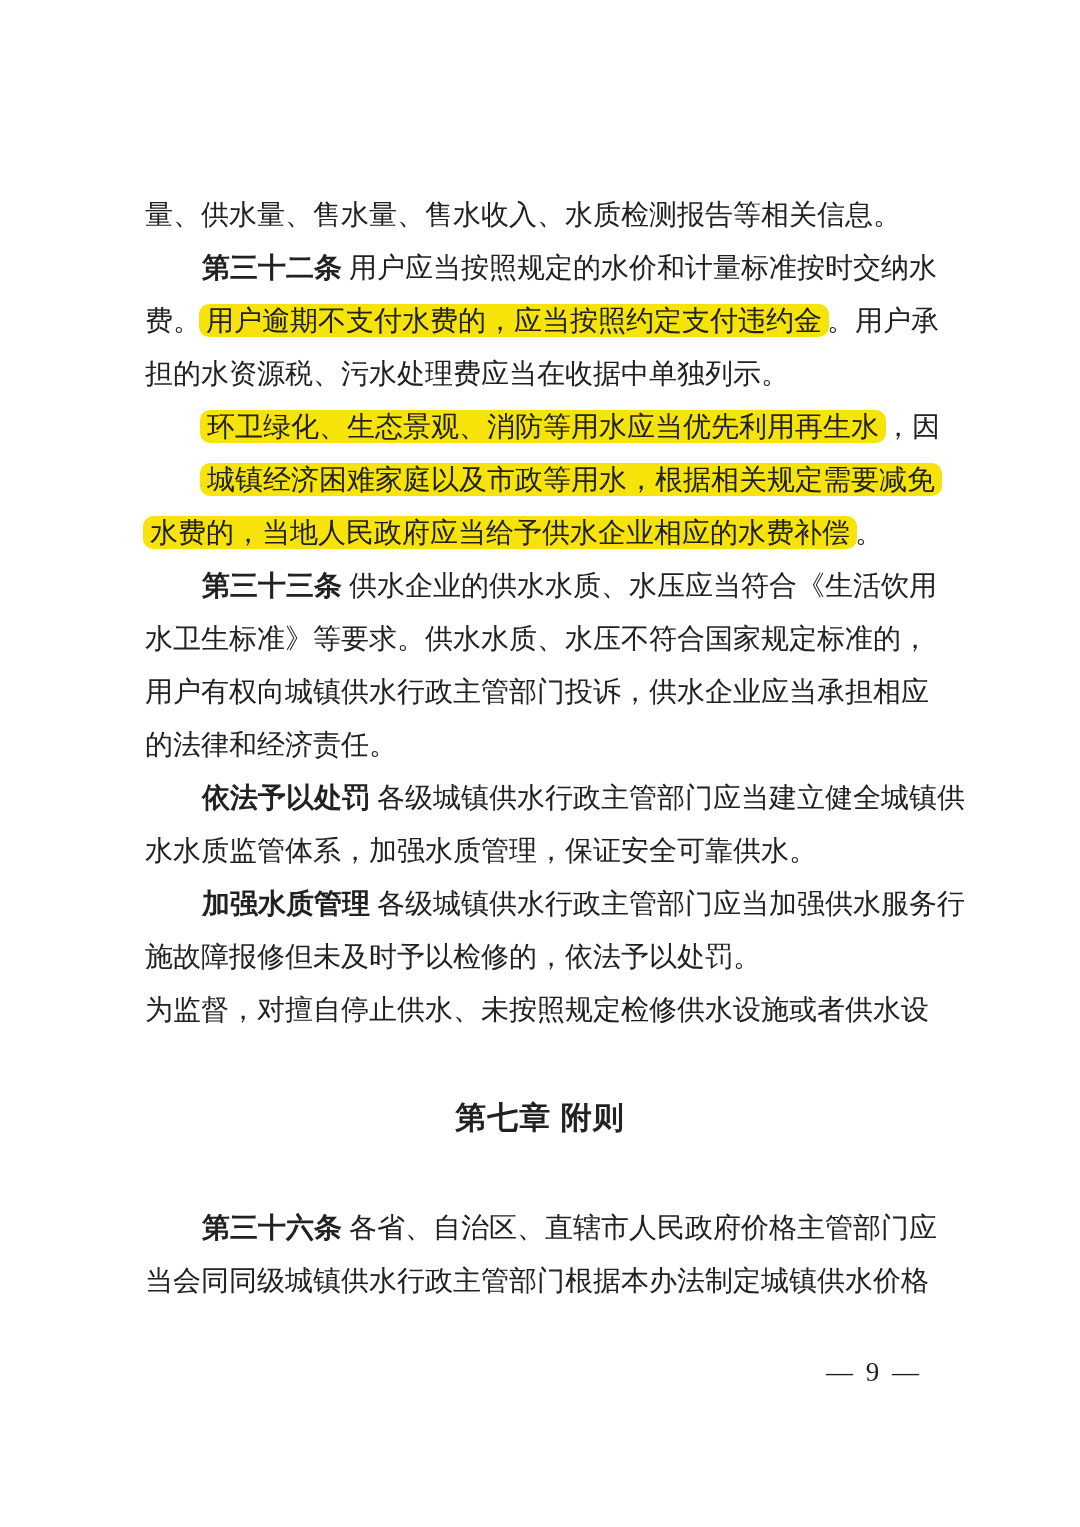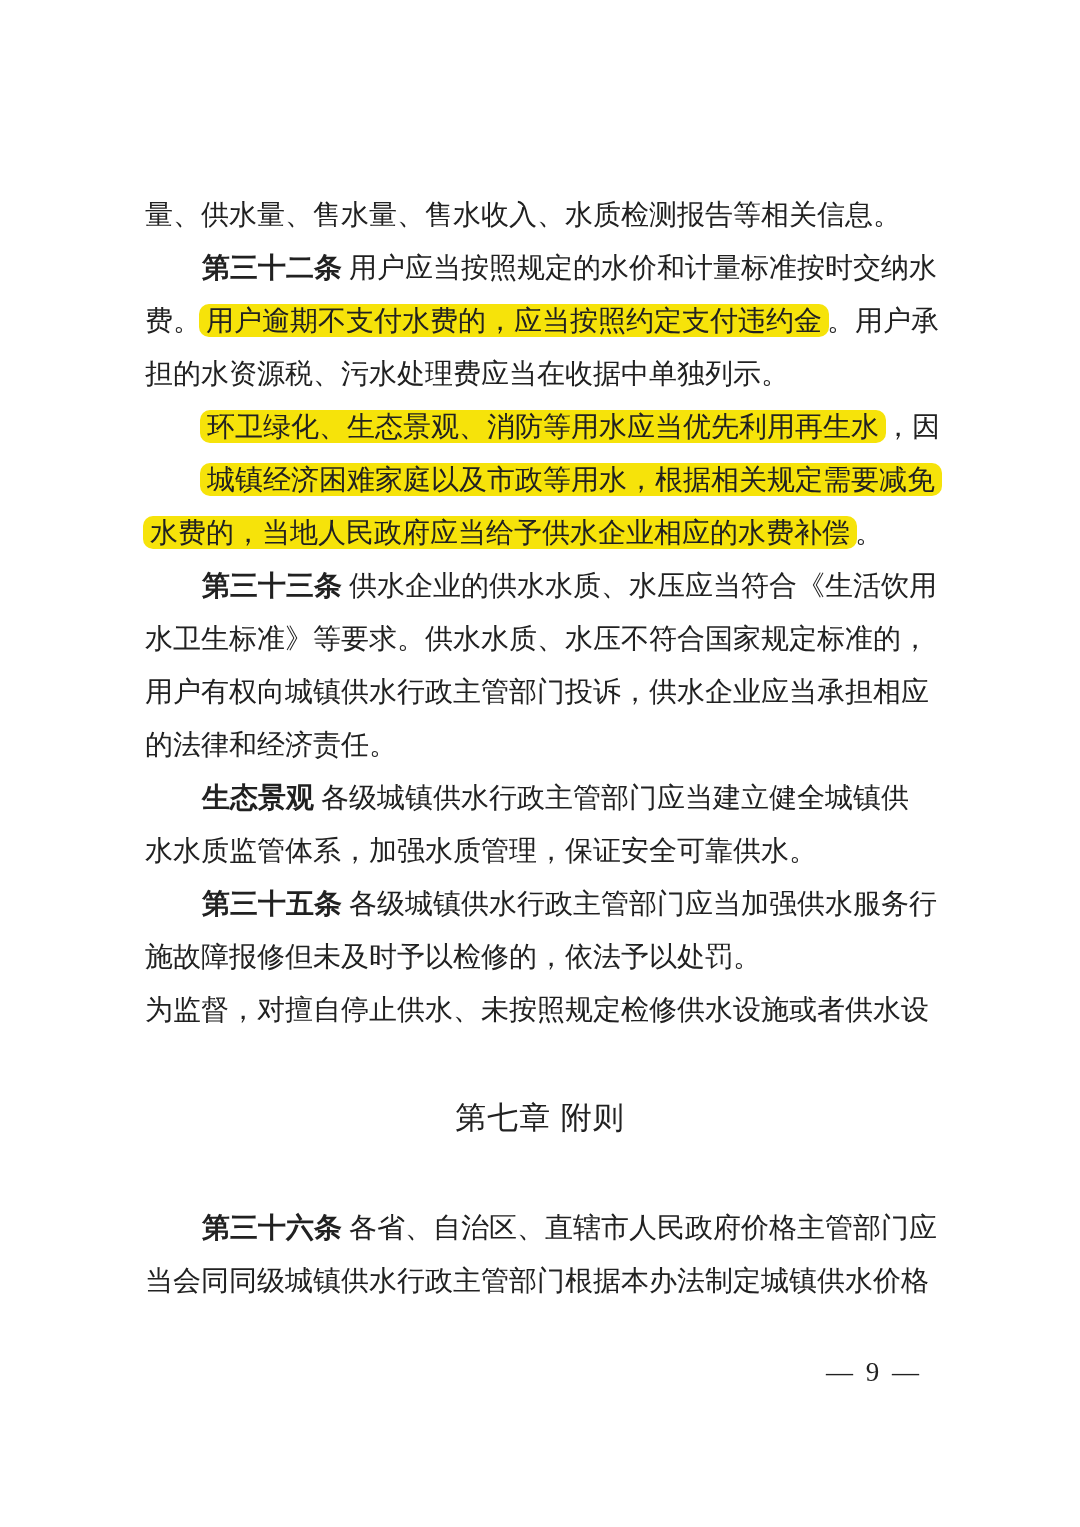--- a/index.html
+++ b/index.html
@@ -44,21 +44,21 @@
     box-decoration-break: clone;
   }
   .chapter-heading {
     width: 790px;
     margin: 55px 0 0 0;
     height: 53px;
     line-height: 53px;
     text-align: center;
     font-family: "Liberation Sans", "DejaVu Sans", sans-serif;
     font-size: 31px;
-    font-weight: 400;
+    font-weight: 700;
     letter-spacing: 1px;
     color: var(--text-color, #212121);
   }
   .closing-block {
     margin-top: 57px;
   }
   .page-number {
     position: absolute;
     top: 1352px;
     right: 158px;
@@ -79,23 +79,23 @@
         <div class="text-line indent"><span class="seg-bold">第三十二条</span><span> 用户应当按照规定的水价和计量标准按时交纳水</span></div>
         <div class="text-line"><span>费。</span><span class="seg-highlight">用户逾期不支付水费的，应当按照约定支付违约金</span><span>。用户承</span></div>
         <div class="text-line"><span>担的水资源税、污水处理费应当在收据中单独列示。</span></div>
         <div class="text-line indent"><span class="seg-highlight">环卫绿化、生态景观、消防等用水应当优先利用再生水</span><span>，因</span></div>
         <div class="text-line indent"><span class="seg-highlight">城镇经济困难家庭以及市政等用水，根据相关规定需要减免</span></div>
         <div class="text-line"><span class="seg-highlight">水费的，当地人民政府应当给予供水企业相应的水费补偿</span><span>。</span></div>
         <div class="text-line indent"><span class="seg-bold">第三十三条</span><span> 供水企业的供水水质、水压应当符合《生活饮用</span></div>
         <div class="text-line"><span>水卫生标准》等要求。供水水质、水压不符合国家规定标准的，</span></div>
         <div class="text-line"><span>用户有权向城镇供水行政主管部门投诉，供水企业应当承担相应</span></div>
         <div class="text-line"><span>的法律和经济责任。</span></div>
-        <div class="text-line indent"><span class="seg-bold">生态景观</span><span> 各级城镇供水行政主管部门应当建立健全城镇供</span></div>
+        <div class="text-line indent"><span class="seg-bold">依法予以处罚</span><span> 各级城镇供水行政主管部门应当建立健全城镇供</span></div>
         <div class="text-line"><span>水水质监管体系，加强水质管理，保证安全可靠供水。</span></div>
-        <div class="text-line indent"><span class="seg-bold">第三十五条</span><span> 各级城镇供水行政主管部门应当加强供水服务行</span></div>
+        <div class="text-line indent"><span class="seg-bold">加强水质管理</span><span> 各级城镇供水行政主管部门应当加强供水服务行</span></div>
         <div class="text-line"><span>施故障报修但未及时予以检修的，依法予以处罚。</span></div>
         <div class="text-line"><span>为监督，对擅自停止供水、未按照规定检修供水设施或者供水设</span></div>
       </main>
     <h2 class="chapter-heading">第七章 附则</h2>
     <section class="closing-block">
         <div class="text-line indent"><span class="seg-bold">第三十六条</span><span> 各省、自治区、直辖市人民政府价格主管部门应</span></div>
         <div class="text-line"><span>当会同同级城镇供水行政主管部门根据本办法制定城镇供水价格</span></div>
       </section>
   </div>
   <div class="page-number">— 9 —</div>

